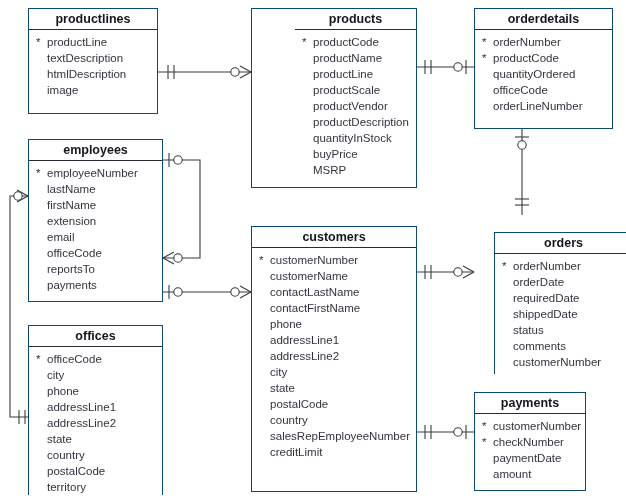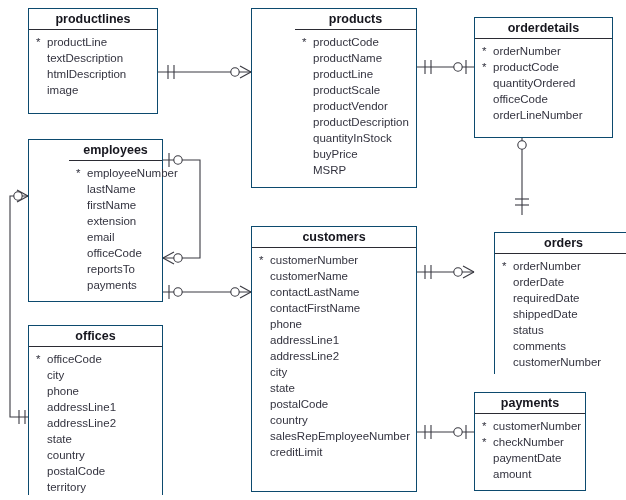--- a/index.html
+++ b/index.html
@@ -172,31 +172,31 @@
           <div class="attr"><span>productName</span></div>
           <div class="attr"><span>productLine</span></div>
           <div class="attr"><span>productScale</span></div>
           <div class="attr"><span>productVendor</span></div>
           <div class="attr"><span>productDescription</span></div>
           <div class="attr"><span>quantityInStock</span></div>
           <div class="attr"><span>buyPrice</span></div>
           <div class="attr"><span>MSRP</span></div>
         </div>
       </div>
-      <div class="entity" style="left: 474px; top: 8px; width: 139px; height: 121px; margin-top: 9px;">
+      <div class="entity" style="left: 474px; top: 8px; width: 139px; height: 121px;">
         <div class="entity-title">orderdetails</div>
         <div class="attr-list">
           <div class="attr"><span class="pk-star">*</span><span>orderNumber</span></div>
           <div class="attr"><span class="pk-star">*</span><span>productCode</span></div>
           <div class="attr"><span>quantityOrdered</span></div>
           <div class="attr"><span>officeCode</span></div>
           <div class="attr"><span>orderLineNumber</span></div>
         </div>
       </div>
-      <div class="entity" style="left: 28px; top: 139px; width: 135px; height: 163px; padding-left: 40px;">
+      <div class="entity" style="left: 28px; top: 139px; width: 135px; height: 163px;">
         <div class="entity-title">employees</div>
         <div class="attr-list">
           <div class="attr"><span class="pk-star">*</span><span>employeeNumber</span></div>
           <div class="attr"><span>lastName</span></div>
           <div class="attr"><span>firstName</span></div>
           <div class="attr"><span>extension</span></div>
           <div class="attr"><span>email</span></div>
           <div class="attr"><span>officeCode</span></div>
           <div class="attr"><span>reportsTo</span></div>
           <div class="attr"><span>payments</span></div>

